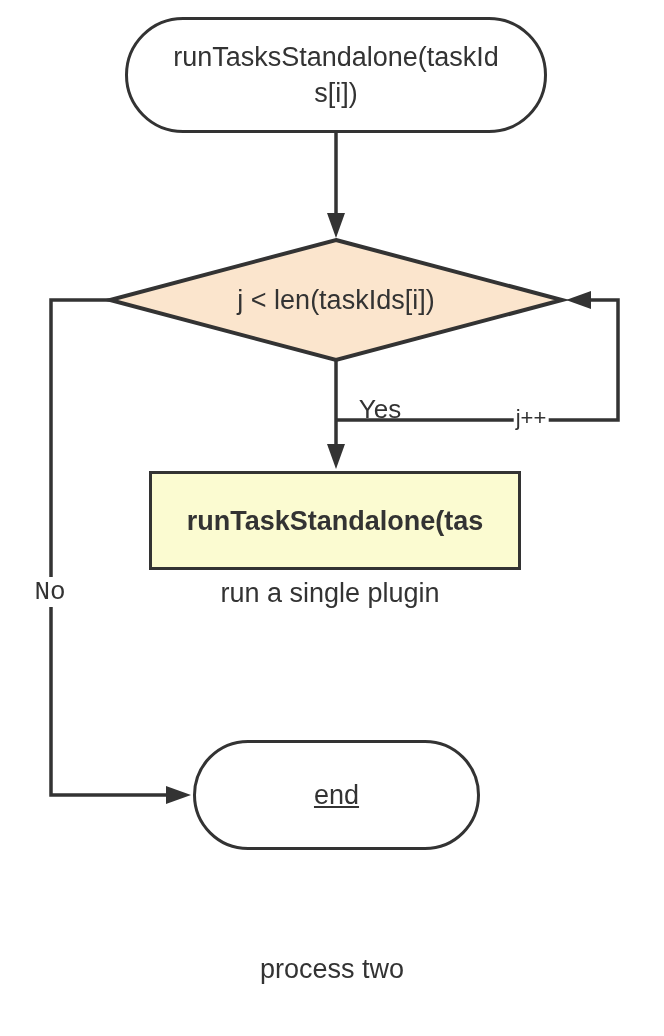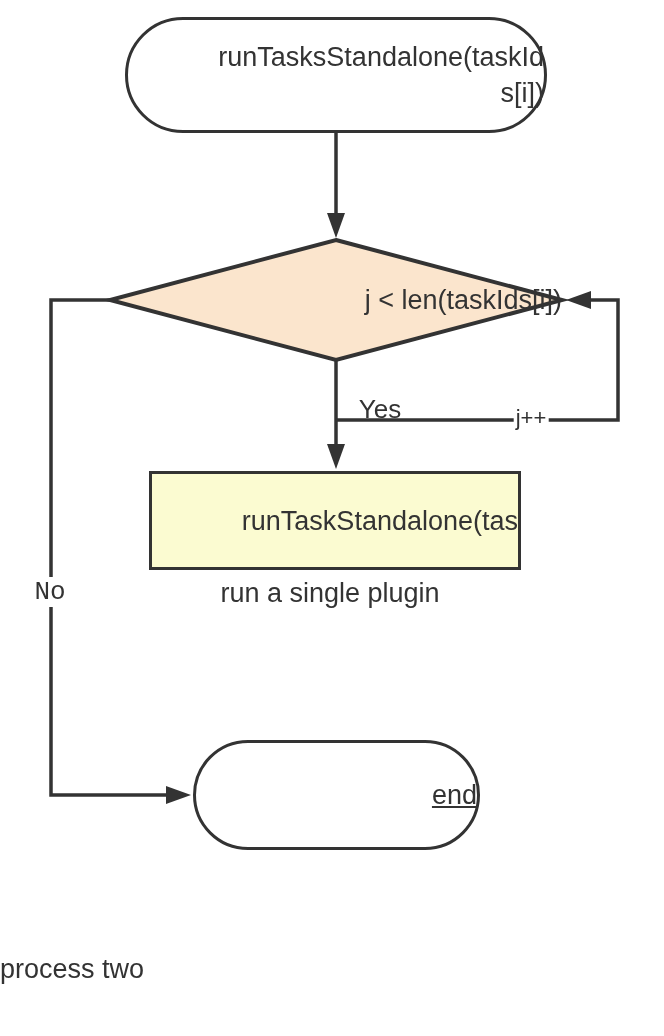--- a/index.html
+++ b/index.html
@@ -37,21 +37,21 @@
   .head { fill: var(--stroke); stroke: none; }
   .diamond {
     fill: var(--decision-fill);
     stroke: var(--stroke);
     stroke-width: 4;
     stroke-linejoin: miter;
   }
   .node {
     position: absolute;
     display: flex;
-    align-items: flex-end;
+    align-items: center;
     justify-content: center;
     flex-direction: column;
     text-align: center;
     font-size: 27px;
     line-height: 36px;
     color: var(--text);
   }
   .terminator {
     background: var(--terminator-fill);
     border: 3px solid var(--stroke);
@@ -63,20 +63,21 @@
   }
   .node-decision-label {
     left: 110px; top: 240px;
     width: 452px; height: 120px;
   }
   .node-process {
     left: 149px; top: 471px;
     width: 372px; height: 99px;
     background: var(--process-fill);
     border: 3px solid var(--stroke);
+    font-weight: bold;
   }
   .process-caption {
     position: absolute;
     left: 94px; top: 577px;
     width: 472px;
     text-align: center;
     font-size: 27px;
     line-height: 32px;
     color: var(--text);
   }
@@ -94,20 +95,21 @@
     color: var(--text);
     white-space: nowrap;
   }
   .edge-label-yes { left: 336px; top: 409px; margin-left: 44px; }
   .edge-label-no  { left: 50px;  top: 592px; background: var(--canvas-bg); padding: 1px 3px; font-family: Liberation Mono, monospace; }
   .edge-label-jpp { left: 531px; top: 418px; background: var(--canvas-bg); padding: 0 2px; font-size: 22px; }
   .diagram-title {
     position: absolute;
     left: 0; top: 954px;
     width: 664px;
+    text-align: center;
     font-size: 27px;
     color: var(--text);
   }
 </style>
 </head>
 <body>
 
 <div class="canvas">
 
   <svg class="wires" width="664" height="1036" viewBox="0 0 664 1036" aria-hidden="true">

